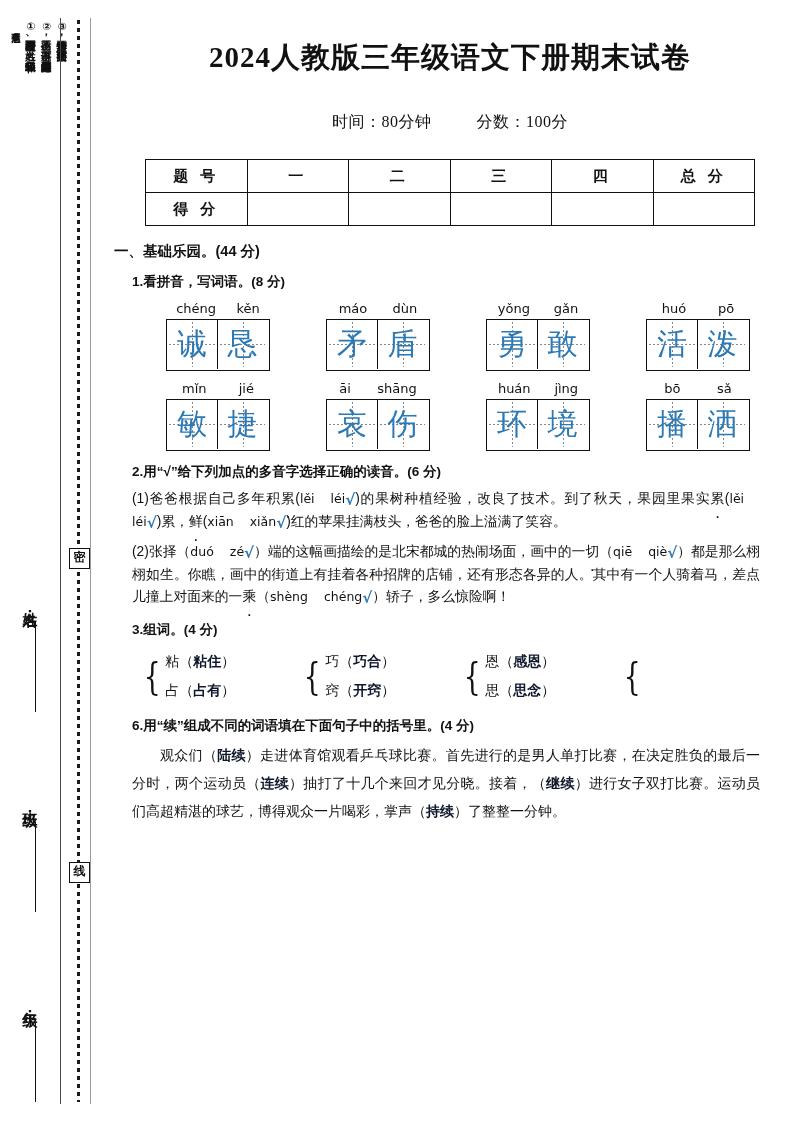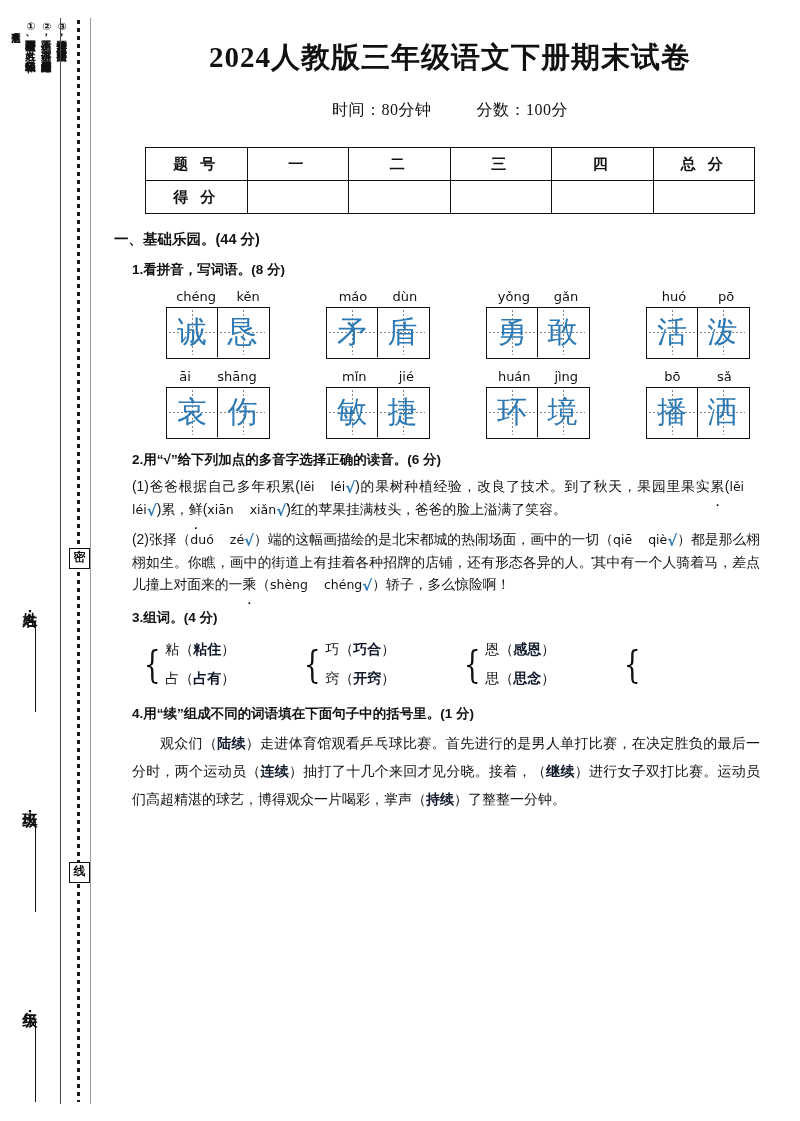--- a/index.html
+++ b/index.html
@@ -147,21 +147,21 @@
     text-align: center;
     font-size: 29px;
     font-weight: bold;
     letter-spacing: 1px;
     margin-top: 38px;
     font-family: "Liberation Serif", "DejaVu Serif", serif;
   }
   .subtitle {
     text-align: center;
     font-size: 16px;
-    margin-top: 22px;
+    margin-top: 34px;
     font-weight: normal;
     letter-spacing: 0.5px;
   }
   .subtitle .gap { display: inline-block; width: 36px; }
 
   
   .score-table {
     margin: 26px auto 16px auto;
     border-collapse: collapse;
     width: 610px;
@@ -449,43 +449,43 @@
         <div class="cell">
             <span class="hz">泼</span>
           </div>
       </div>
     </div>
   </div>
 
   <div class="grid-row">
     <div class="grid-item">
       <div class="pinyin">
+        <span>mǐn</span>
+        <span>jié</span>
+      </div>
+      <div class="boxes">
+        <div class="cell">
+            <span class="hz">敏</span>
+          </div>
+        <div class="cell">
+            <span class="hz">捷</span>
+          </div>
+      </div>
+    </div>
+    <div class="grid-item">
+      <div class="pinyin">
         <span>āi</span>
         <span>shāng</span>
       </div>
       <div class="boxes">
         <div class="cell">
             <span class="hz">哀</span>
           </div>
         <div class="cell">
             <span class="hz">伤</span>
-          </div>
-      </div>
-    </div>
-    <div class="grid-item">
-      <div class="pinyin">
-        <span>mǐn</span>
-        <span>jié</span>
-      </div>
-      <div class="boxes">
-        <div class="cell">
-            <span class="hz">敏</span>
-          </div>
-        <div class="cell">
-            <span class="hz">捷</span>
           </div>
       </div>
     </div>
     <div class="grid-item">
       <div class="pinyin">
         <span>huán</span>
         <span>jìng</span>
       </div>
       <div class="boxes">
         <div class="cell">
@@ -544,19 +544,19 @@
       <span class="pair-col">
         <span class="pair-line"><span>恩</span>（<span class="ans">感恩</span>）</span>
         <span class="pair-line"><span>思</span>（<span class="ans">思念</span>）</span>
       </span>
     </div>
     <div class="pair">
       <span class="brace">{</span>
     </div>
   </div>
 
-  <div class="q-head">4.用“续”组成不同的词语填在下面句子中的括号里。(1 分)</div>
+  <div class="q-head">6.用“续”组成不同的词语填在下面句子中的括号里。(4 分)</div>
 
   <div class="fill-para">
     <span class="first">观众们（</span><span class="ans">陆续</span><span>）走进体育馆观看乒乓球比赛。首先进行的是男人单打比赛，在决定胜负的最后一分时，两个运动员（</span><span class="ans">连续</span><span>）抽打了十几个来回才见分晓。接着，（</span><span class="ans">继续</span><span>）进行女子双打比赛。运动员们高超精湛的球艺，博得观众一片喝彩，掌声（</span><span class="ans">持续</span><span>）了整整一分钟。</span>
   </div>
 
 </div>
 
 </body></html>

